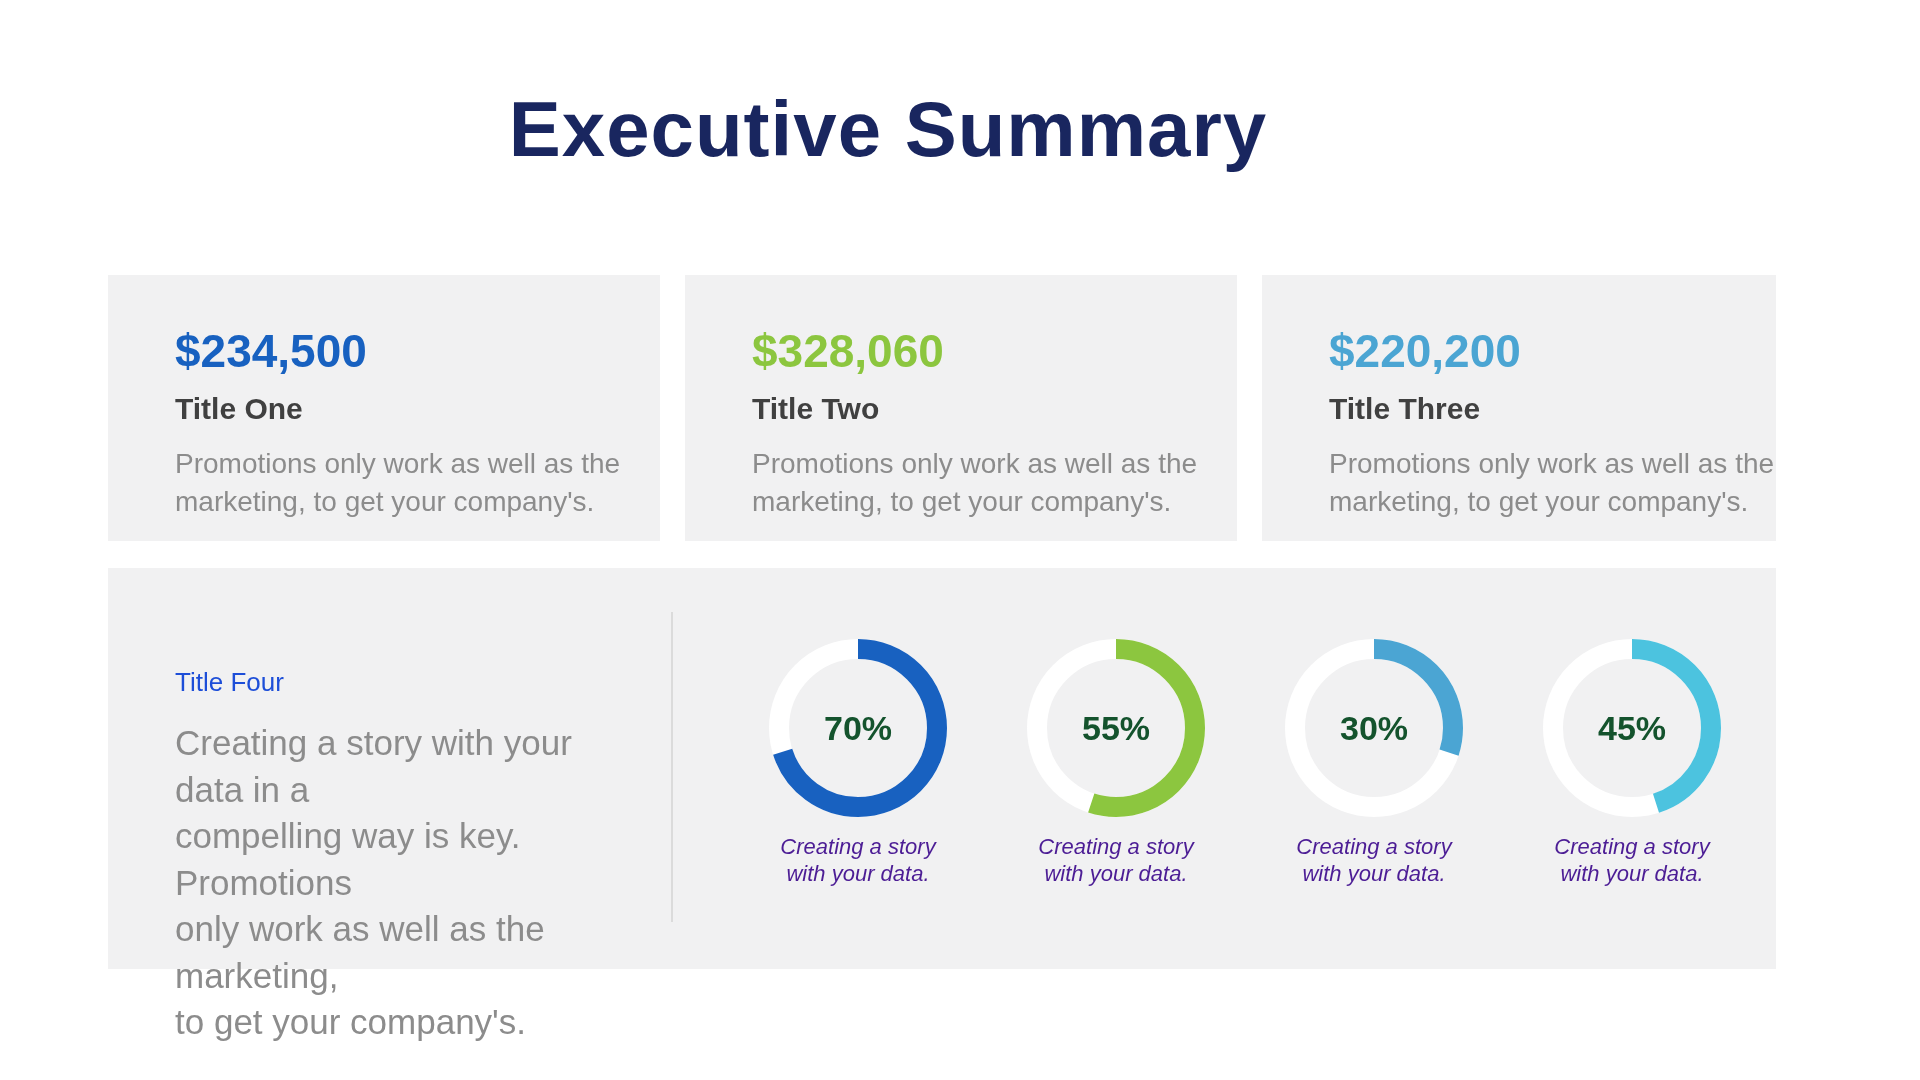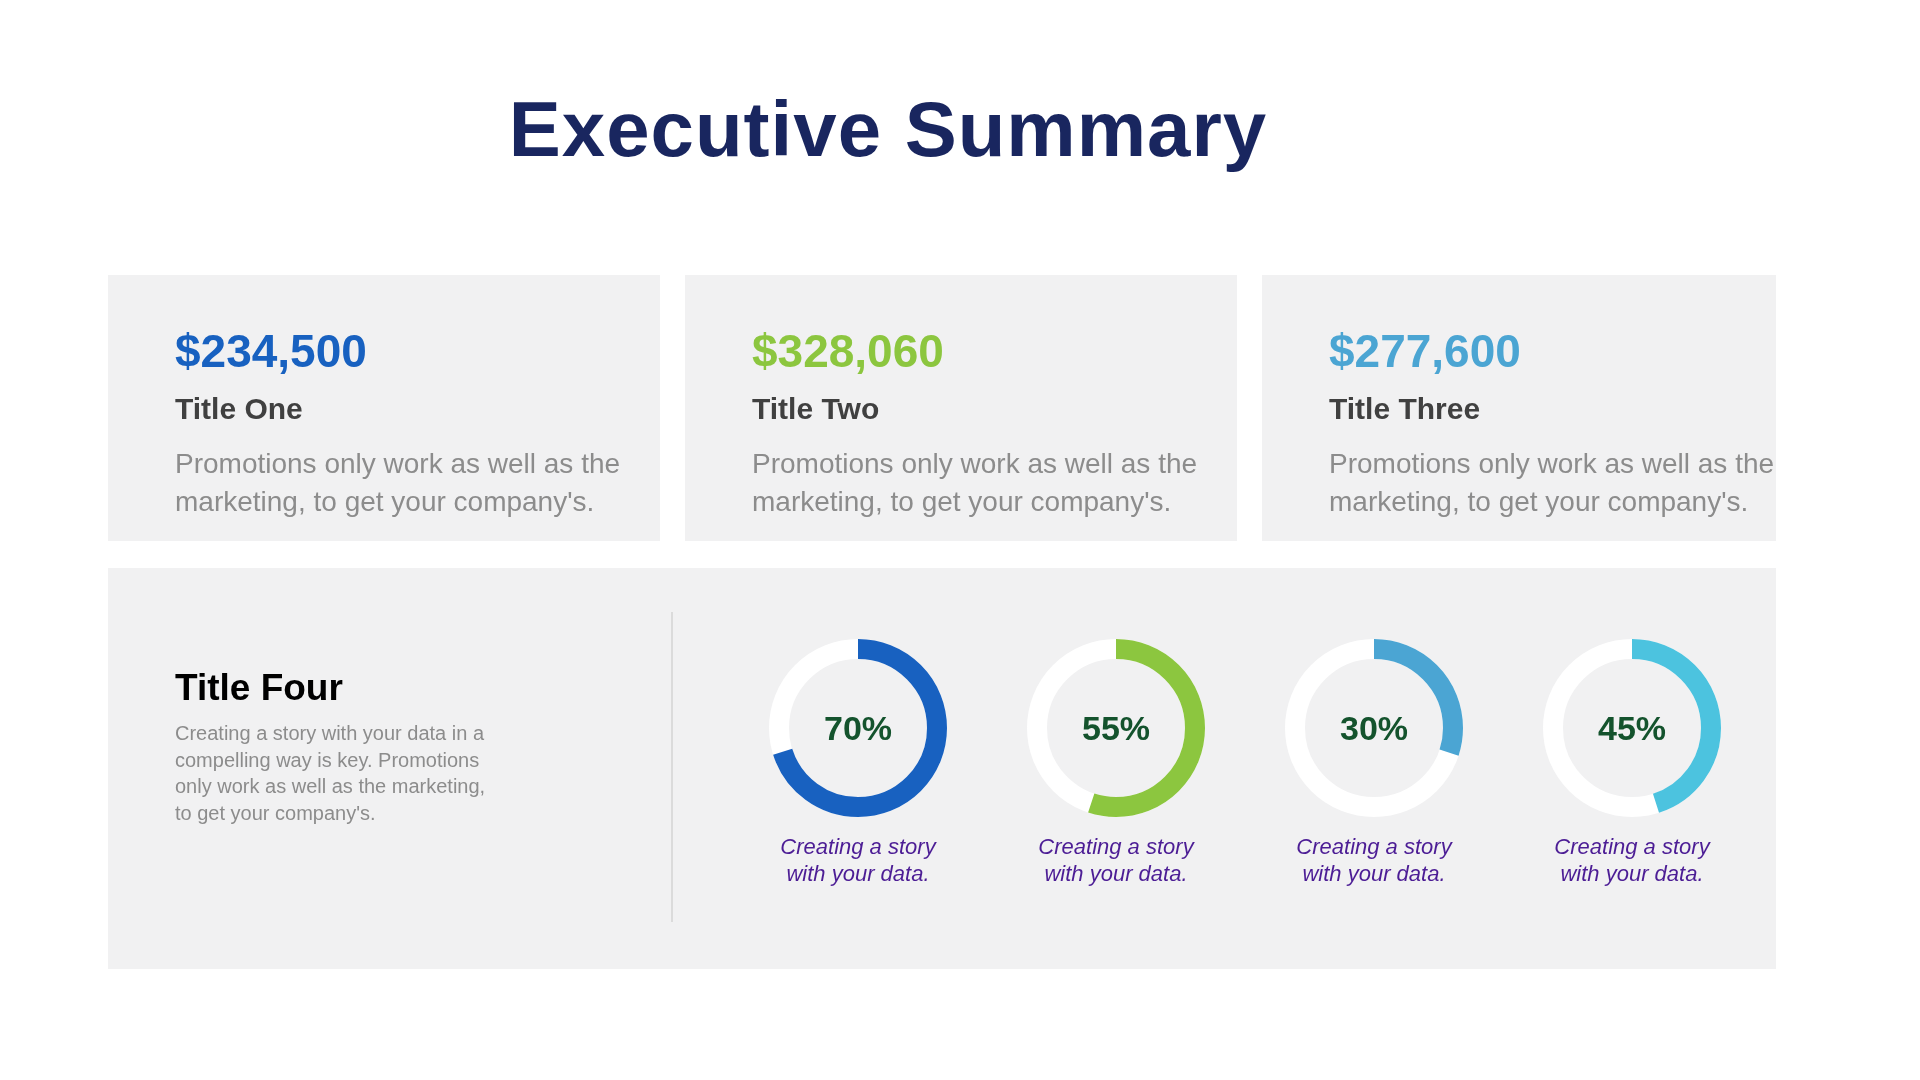--- a/index.html
+++ b/index.html
@@ -23,25 +23,25 @@
   .kpi-amount { font-size:46px; font-weight:700; line-height:1; }
   .kpi-title  { margin-top:18px; font-size:30px; font-weight:700; color:#404040; line-height:1.1; }
   .kpi-desc   { margin-top:20px; font-size:28px; color:#8C8C8C; line-height:1.34; white-space:pre-line; }
 
   .bottom-card {
     position:absolute; left:108px; top:568px; width:1703px; height:401px;
     background:#F1F1F2;
   }
   .bottom-title {
     position:absolute; left:67px; top:100px;
-    font-size:37px; font-weight:700; color:#000000; line-height:1.1;
+    font-size:26px; font-weight:400; color:#1d4ed8; line-height:1.1;
   }
   .bottom-desc {
     position:absolute; left:67px; top:152px; width:450px;
-    font-size:20px; color:#8C8C8C; line-height:1.33; white-space:pre-line;
+    font-size:35px; color:#8C8C8C; line-height:1.33; white-space:pre-line;
   }
   .divider {
     position:absolute; left:563px; top:44px; width:2px; height:310px;
     background:#DBDBDB;
   }
 
   .donut-group {
     position:absolute; top:68px; width:220px;
     display:flex; flex-direction:column; align-items:center;
   }
@@ -75,21 +75,21 @@
   </div>
 
   <div class="kpi-card c2">
     <div class="kpi-amount" style="color: rgb(140, 198, 63);">$328,060</div>
     <div class="kpi-title">Title Two</div>
     <div class="kpi-desc">Promotions only work as well as the
 marketing, to get your company's.</div>
   </div>
 
   <div class="kpi-card c3">
-    <div class="kpi-amount" style="color: rgb(75, 165, 211);">$277,600</div>
+    <div class="kpi-amount" style="color: rgb(75, 165, 211);">$220,200</div>
     <div class="kpi-title">Title Three</div>
     <div class="kpi-desc">Promotions only work as well as the
 marketing, to get your company's.</div>
   </div>
 
   <div class="bottom-card">
     <div class="bottom-title">Title Four</div>
     <div class="bottom-desc">Creating a story with your data in a
 compelling way is key. Promotions
 only work as well as the marketing,

